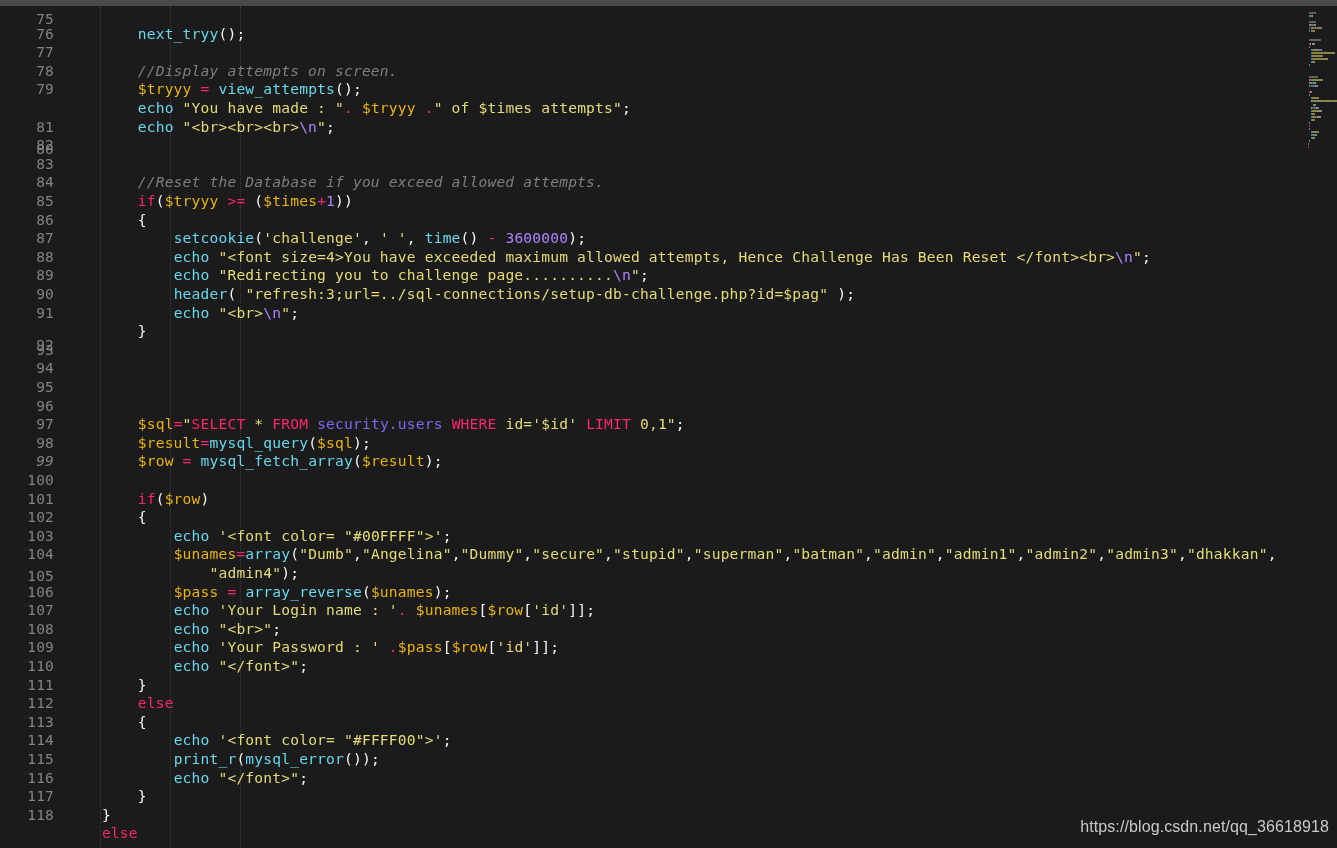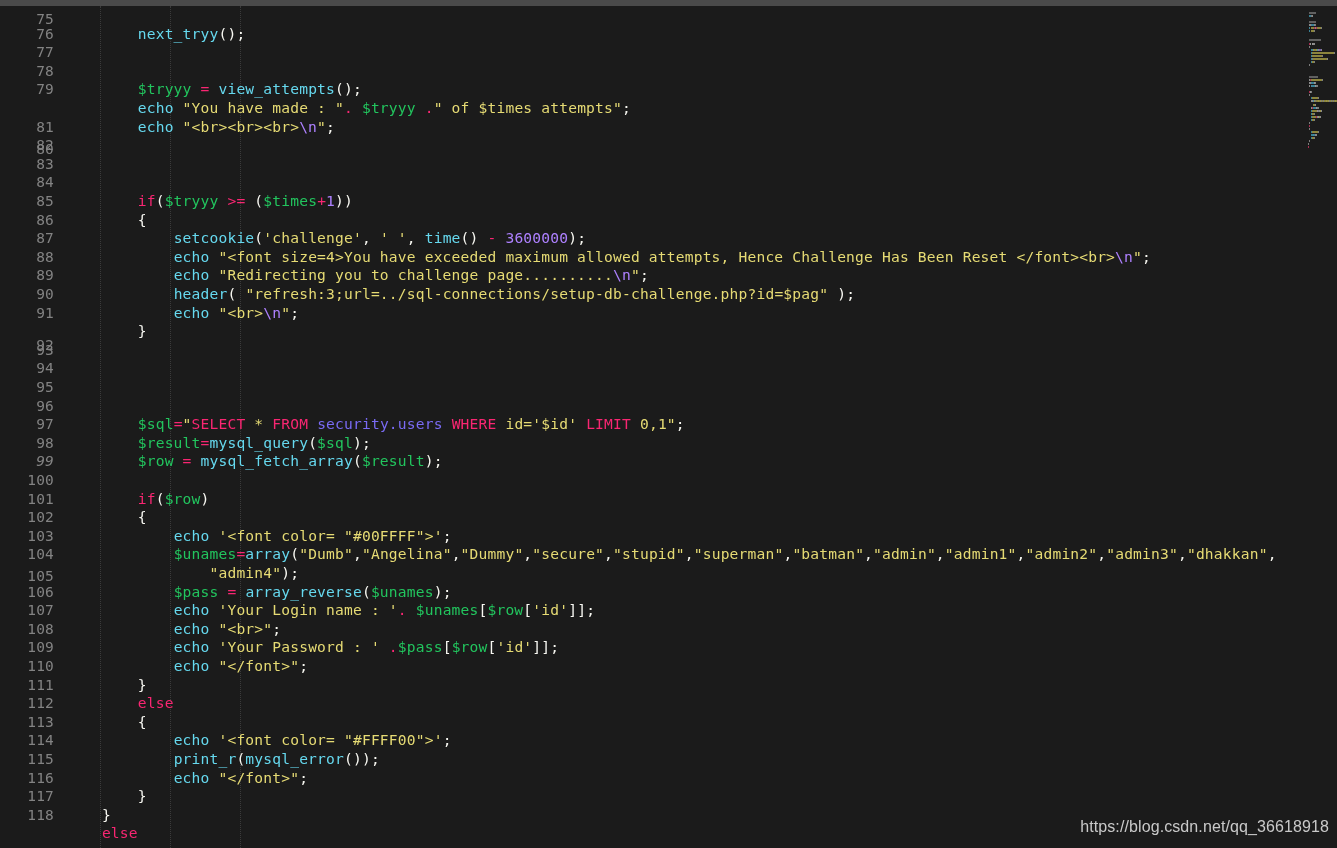--- a/index.html
+++ b/index.html
@@ -76,21 +76,21 @@
     position: absolute;
     top: 0;
     width: 1px;
     height: 842px;
     border-left: 1px dotted #3b3b3b;
   }
 
   
   .c   { color: #7f7f7f; font-style: italic; }      
   .kw  { color: #f92672; }                           
-  .var { color: #22c55e; text-align: center; }                           
+  .var { color: #eab308; text-align: center; }                           
   .fn  { color: #66d9ef; }                           
   .str { color: #e6db74; }                           
   .num { color: #ae81ff; }                           
   .pun { color: #f8f8f2; }                           
   .esc { color: #ae81ff; }                           
   .sql { color: #f92672; }                           
   .tbl { color: #7a6bf5; }                           
   .op  { color: #f92672; }
 
   
@@ -182,25 +182,27 @@
     </div>
 
   <div id="code-area">
 
     <div class="indent-guide" style="left:34px;"></div>
     <div class="indent-guide" style="left:104px;"></div>
     <div class="indent-guide" style="left:174px;"></div>
   <div class="code-line" style="top: 0px;"><span class="pun"> </span><span class="pun"> </span><span class="pun"> </span><span class="pun"> </span><span class="pun"> </span><span class="pun"> </span><span class="pun"> </span><span class="pun"> </span></div>
       <div class="code-line" style="top: 18.6px;"><span class="pun"> </span><span class="pun"> </span><span class="pun"> </span><span class="pun"> </span><span class="pun"> </span><span class="pun"> </span><span class="pun"> </span><span class="pun"> </span><span class="fn">next_tryy</span><span class="pun">(</span><span class="pun">)</span><span class="pun">;</span></div>
       <div class="code-line" style="top: 37.2px;"></div>
+      <div class="code-line" style="top: 55.8px;"><span class="pun"> </span><span class="pun"> </span><span class="pun"> </span><span class="pun"> </span><span class="pun"> </span><span class="pun"> </span><span class="pun"> </span><span class="pun"> </span><span class="c">//Display attempts on screen.</span></div>
       <div class="code-line" style="top: 74.4px;"><span class="pun"> </span><span class="pun"> </span><span class="pun"> </span><span class="pun"> </span><span class="pun"> </span><span class="pun"> </span><span class="pun"> </span><span class="pun"> </span><span class="var">$tryyy</span><span class="pun"> </span><span class="op">=</span><span class="pun"> </span><span class="fn">view_attempts</span><span class="pun">(</span><span class="pun">)</span><span class="pun">;</span></div>
       <div class="code-line" style="top: 93px;"><span class="pun"> </span><span class="pun"> </span><span class="pun"> </span><span class="pun"> </span><span class="pun"> </span><span class="pun"> </span><span class="pun"> </span><span class="pun"> </span><span class="fn">echo</span><span class="pun"> </span><span class="str">"You have made : "</span><span class="op">.</span><span class="pun"> </span><span class="var">$tryyy</span><span class="pun"> </span><span class="op">.</span><span class="str">" of $times attempts"</span><span class="pun">;</span></div>
       <div class="code-line" style="top: 111.6px;"><span class="pun"> </span><span class="pun"> </span><span class="pun"> </span><span class="pun"> </span><span class="pun"> </span><span class="pun"> </span><span class="pun"> </span><span class="pun"> </span><span class="fn">echo</span><span class="pun"> </span><span class="str">"&lt;br&gt;&lt;br&gt;&lt;br&gt;<span class="esc">\n</span>"</span><span class="pun">;</span></div>
       <div class="code-line" style="top: 130.2px;"></div>
       <div class="code-line" style="top: 148.8px;"></div>
+      <div class="code-line" style="top: 167.4px;"><span class="pun"> </span><span class="pun"> </span><span class="pun"> </span><span class="pun"> </span><span class="pun"> </span><span class="pun"> </span><span class="pun"> </span><span class="pun"> </span><span class="c">//Reset the Database if you exceed allowed attempts.</span></div>
       <div class="code-line" style="top: 186px;"><span class="pun"> </span><span class="pun"> </span><span class="pun"> </span><span class="pun"> </span><span class="pun"> </span><span class="pun"> </span><span class="pun"> </span><span class="pun"> </span><span class="kw">if</span><span class="pun">(</span><span class="var">$tryyy</span><span class="pun"> </span><span class="op">&gt;=</span><span class="pun"> </span><span class="pun">(</span><span class="var">$times</span><span class="op">+</span><span class="num">1</span><span class="pun">)</span><span class="pun">)</span></div>
       <div class="code-line" style="top: 204.6px;"><span class="pun"> </span><span class="pun"> </span><span class="pun"> </span><span class="pun"> </span><span class="pun"> </span><span class="pun"> </span><span class="pun"> </span><span class="pun"> </span><span class="pun">{</span></div>
       <div class="code-line" style="top: 223.2px;"><span class="pun"> </span><span class="pun"> </span><span class="pun"> </span><span class="pun"> </span><span class="pun"> </span><span class="pun"> </span><span class="pun"> </span><span class="pun"> </span><span class="pun"> </span><span class="pun"> </span><span class="pun"> </span><span class="pun"> </span><span class="fn">setcookie</span><span class="pun">(</span><span class="str">'challenge'</span><span class="pun">,</span><span class="pun"> </span><span class="str">' '</span><span class="pun">,</span><span class="pun"> </span><span class="fn">time</span><span class="pun">(</span><span class="pun">)</span><span class="pun"> </span><span class="op">-</span><span class="pun"> </span><span class="num">3600000</span><span class="pun">)</span><span class="pun">;</span></div>
       <div class="code-line" style="top: 241.8px;"><span class="pun"> </span><span class="pun"> </span><span class="pun"> </span><span class="pun"> </span><span class="pun"> </span><span class="pun"> </span><span class="pun"> </span><span class="pun"> </span><span class="pun"> </span><span class="pun"> </span><span class="pun"> </span><span class="pun"> </span><span class="fn">echo</span><span class="pun"> </span><span class="str">"&lt;font size=4&gt;You have exceeded maximum allowed attempts, Hence Challenge Has Been Reset &lt;/font&gt;&lt;br&gt;<span class="esc">\n</span>"</span><span class="pun">;</span></div>
       <div class="code-line" style="top: 260.4px;"><span class="pun"> </span><span class="pun"> </span><span class="pun"> </span><span class="pun"> </span><span class="pun"> </span><span class="pun"> </span><span class="pun"> </span><span class="pun"> </span><span class="pun"> </span><span class="pun"> </span><span class="pun"> </span><span class="pun"> </span><span class="fn">echo</span><span class="pun"> </span><span class="str">"Redirecting you to challenge page..........<span class="esc">\n</span>"</span><span class="pun">;</span></div>
       <div class="code-line" style="top: 279px;"><span class="pun"> </span><span class="pun"> </span><span class="pun"> </span><span class="pun"> </span><span class="pun"> </span><span class="pun"> </span><span class="pun"> </span><span class="pun"> </span><span class="pun"> </span><span class="pun"> </span><span class="pun"> </span><span class="pun"> </span><span class="fn">header</span><span class="pun">(</span><span class="pun"> </span><span class="str">"refresh:3;url=../sql-connections/setup-db-challenge.php?id=$pag"</span><span class="pun"> </span><span class="pun">)</span><span class="pun">;</span></div>
       <div class="code-line" style="top: 297.6px;"><span class="pun"> </span><span class="pun"> </span><span class="pun"> </span><span class="pun"> </span><span class="pun"> </span><span class="pun"> </span><span class="pun"> </span><span class="pun"> </span><span class="pun"> </span><span class="pun"> </span><span class="pun"> </span><span class="pun"> </span><span class="fn">echo</span><span class="pun"> </span><span class="str">"&lt;br&gt;<span class="esc">\n</span>"</span><span class="pun">;</span></div>
       <div class="code-line" style="top: 316.2px;"><span class="pun"> </span><span class="pun"> </span><span class="pun"> </span><span class="pun"> </span><span class="pun"> </span><span class="pun"> </span><span class="pun"> </span><span class="pun"> </span><span class="pun">}</span></div>
       <div class="code-line" style="top: 334.8px;"></div>
       <div class="code-line" style="top: 353.4px;"></div>

